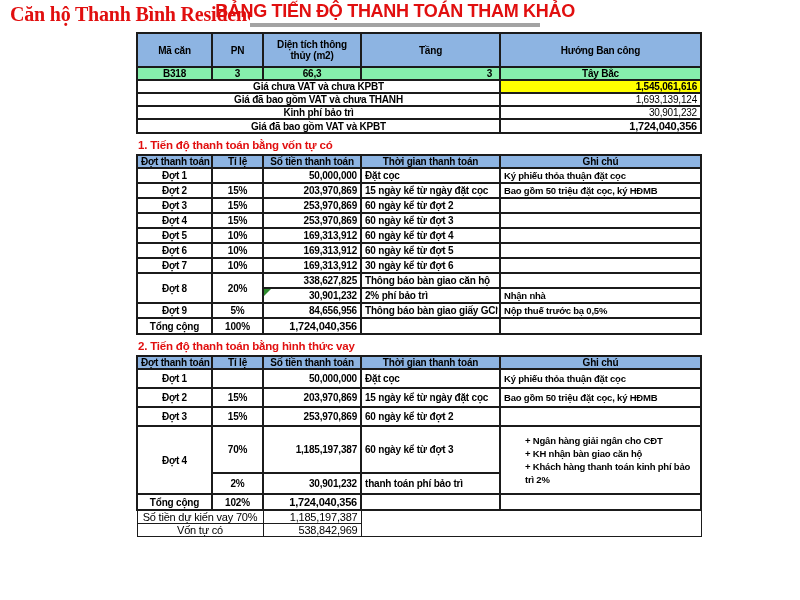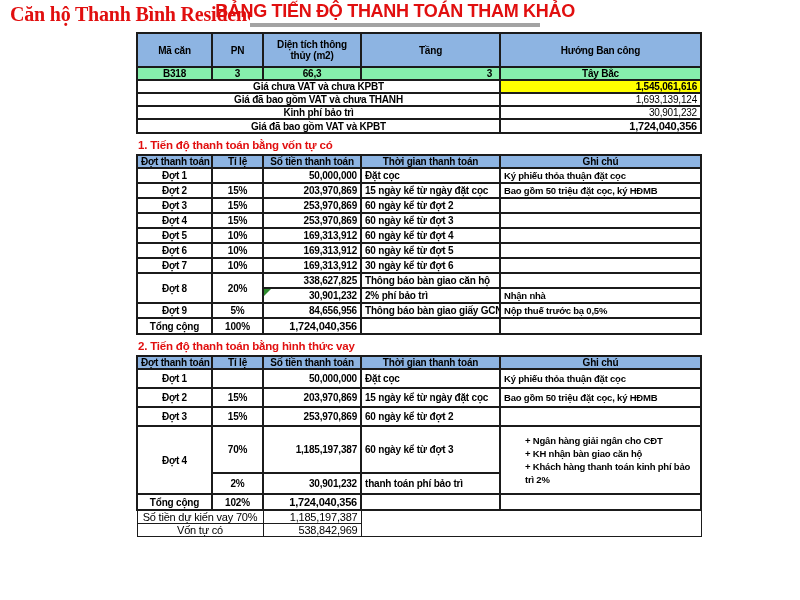--- a/index.html
+++ b/index.html
@@ -53,21 +53,21 @@
   .sec-heading {
     color:#e10f0f; font-size:11.5px; font-weight:700;
     margin:5px 0 3px 2px; letter-spacing:-0.2px;
   }
 
   
   .pay-hdr td { background:#8db4e2; text-align:center; height:12px; }
   td.stage { text-align:center; }
   td.rate  { text-align:center; }
   td.amount{ text-align:right; position:relative; }
-  td.time  { text-align:left; }
+  td.time  { text-align:left;border-radius:7px; }
   td.note  { text-align:left; font-size:9.5px; }
 
   .t1 tr.data td { height:15px; }
   .t2 tr.data td { height:19px; }
   .t2 tr.tall td { height:47px; }
   .t2 tr.sub td  { height:21px; }
   tr.total td { height:16px; }
   tr.total td.amount { font-size:11px; }
 
   .note-multiline { white-space:normal; line-height:13px; font-size:9px; letter-spacing:-0.2px;padding-left:24px; }

